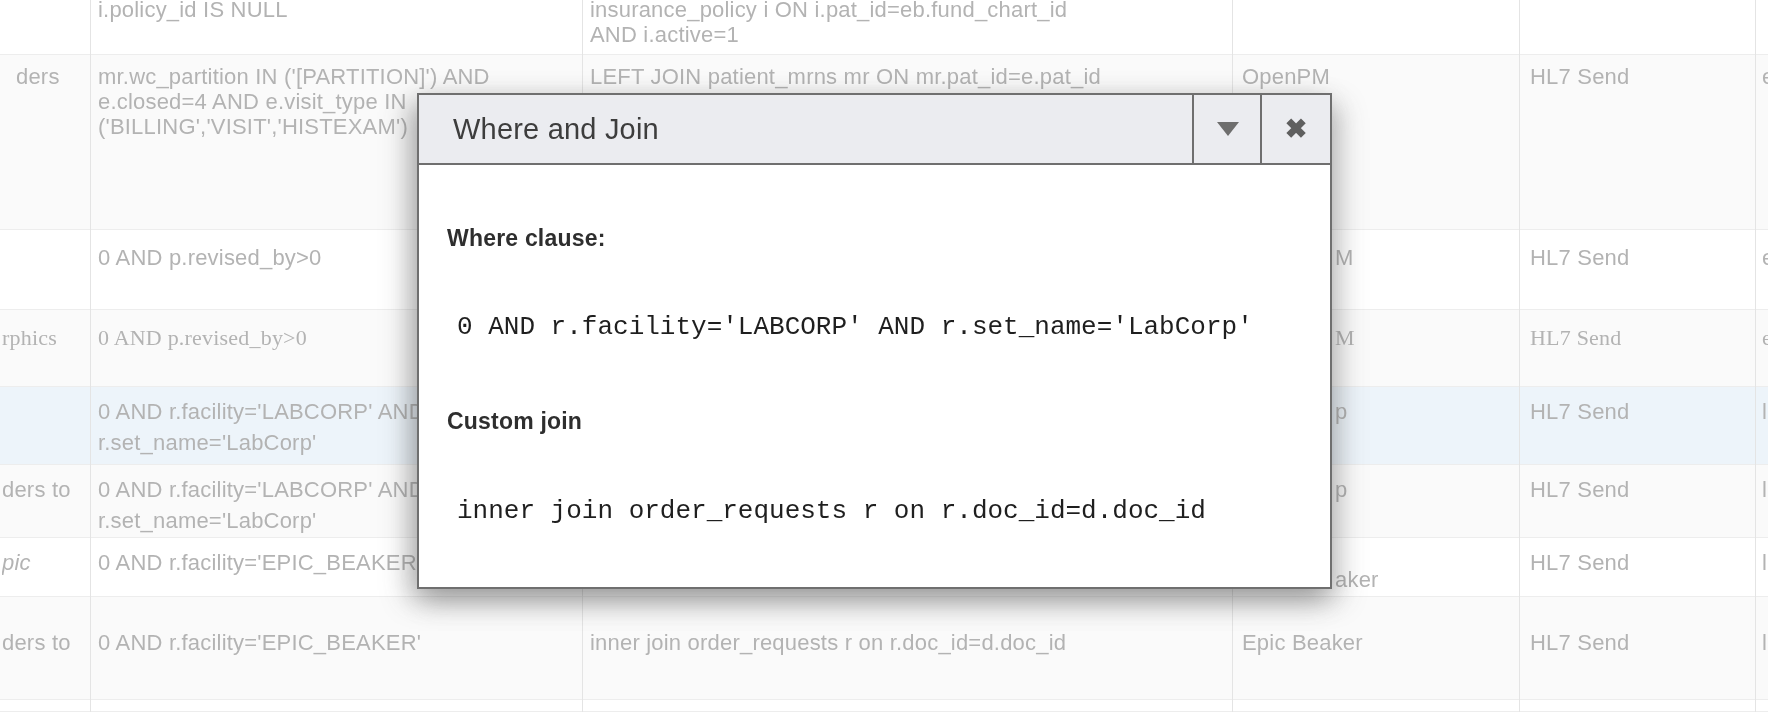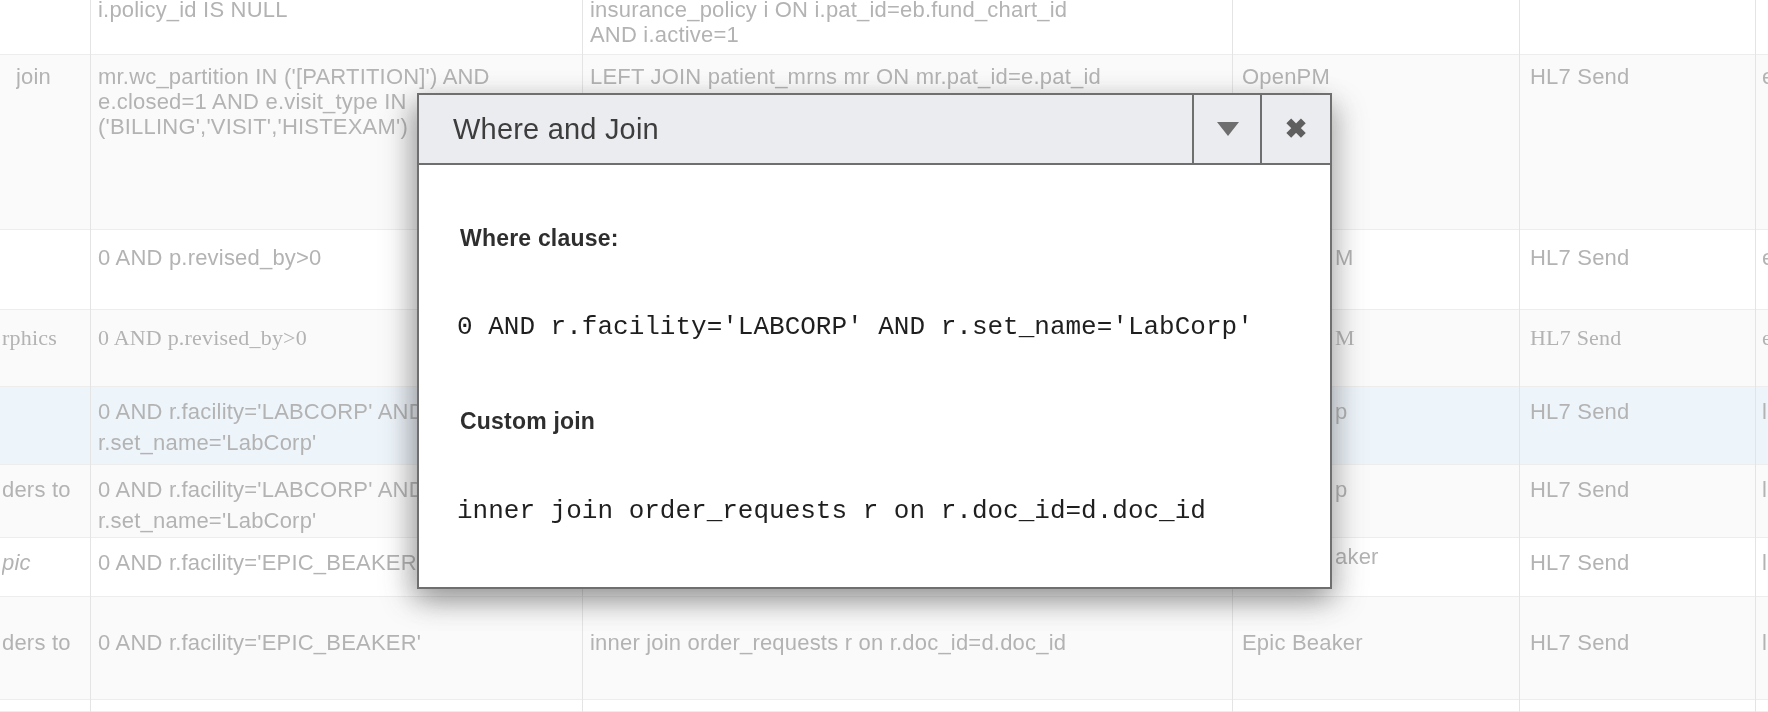--- a/index.html
+++ b/index.html
@@ -42,21 +42,21 @@
   #btn-collapse{right:68px;}
   #btn-close{right:0;}
   .tri-down{
     width:0;height:0;
     border-left:11px solid transparent;border-right:11px solid transparent;
     border-top:14px solid #6e6e6e;
   }
   .x-glyph{font-size:27px;font-weight:bold;color:#5f5f5f;line-height:1;}
   #dialog-body{position:absolute;left:0;top:70px;right:0;bottom:0;background:#ffffff;}
   .dlg-label{
-    position:absolute;left:41px;
+    position:absolute;left:28px;
     font-size:23px;font-weight:bold;color:#2e2e2e;letter-spacing:0.2px;
   }
   .dlg-mono{
     position:absolute;left:38px;white-space:pre;
     font-family:"Liberation Mono","DejaVu Sans Mono",monospace;
     font-size:26px;color:#1f1f1f;
   }
   #where-label{top:60px;}
   #where-value{top:147px;}
   #join-label{top:243px;}
@@ -65,23 +65,23 @@
 </head>
 <body>
 
 <div id="table-layer">
     <div class="t-row bg-white" style="height: 55px;">
       <div class="t-cell" style="left: 98px; top: -3px; line-height: 25px;">i.policy_id IS NULL</div>
       <div class="t-cell" style="left: 590px; top: -3px; line-height: 25px;">insurance_policy i ON i.pat_id=eb.fund_chart_id
 AND i.active=1</div>
     </div>
     <div class="t-row bg-gray" style="height: 175px;">
-      <div class="t-cell" style="left: 16px; top: 9px; line-height: 25px;">join</div>
+      <div class="t-cell" style="left: 16px; top: 9px; line-height: 25px;">ders</div>
       <div class="t-cell" style="left: 98px; top: 9px; line-height: 25px;">mr.wc_partition IN ('[PARTITION]') AND
-e.closed=1 AND e.visit_type IN
+e.closed=4 AND e.visit_type IN
 ('BILLING','VISIT','HISTEXAM')</div>
       <div class="t-cell" style="left: 590px; top: 9px; line-height: 25px;">LEFT JOIN patient_mrns mr ON mr.pat_id=e.pat_id</div>
       <div class="t-cell" style="left: 1242px; top: 9px; line-height: 25px;">OpenPM</div>
       <div class="t-cell" style="left: 1530px; top: 9px; line-height: 25px;">HL7 Send</div>
       <div class="t-cell" style="left: 1762px; top: 9px; line-height: 25px;">e</div>
     </div>
     <div class="t-row bg-white" style="height: 80px;">
       <div class="t-cell" style="left: 98px; top: 12px; line-height: 31px;">0 AND p.revised_by&gt;0</div>
       <div class="t-cell" style="left: 1335px; top: 12px; line-height: 31px;">M</div>
       <div class="t-cell" style="left: 1530px; top: 12px; line-height: 31px;">HL7 Send</div>
@@ -105,21 +105,21 @@
       <div class="t-cell" style="left: 2px; top: 9px; line-height: 31px;">ders to</div>
       <div class="t-cell" style="left: 98px; top: 9px; line-height: 31px;">0 AND r.facility='LABCORP' AND
 r.set_name='LabCorp'</div>
       <div class="t-cell" style="left: 1335px; top: 9px; line-height: 31px;">p</div>
       <div class="t-cell" style="left: 1530px; top: 9px; line-height: 31px;">HL7 Send</div>
       <div class="t-cell" style="left: 1762px; top: 9px; line-height: 31px;">l</div>
     </div>
     <div class="t-row bg-white" style="height: 59px;">
       <div class="t-cell" style="left: 2px; top: 9px; line-height: 31px; font-style: italic;">pic</div>
       <div class="t-cell" style="left: 98px; top: 9px; line-height: 31px;">0 AND r.facility='EPIC_BEAKER'</div>
-      <div class="t-cell" style="left: 1335px; top: 3px; line-height: 31px; text-align: right;">aker</div>
+      <div class="t-cell" style="left: 1335px; top: 26px; line-height: 31px; text-align: right;">aker</div>
       <div class="t-cell" style="left: 1530px; top: 9px; line-height: 31px;">HL7 Send</div>
       <div class="t-cell" style="left: 1762px; top: 9px; line-height: 31px;">l</div>
     </div>
     <div class="t-row bg-gray" style="height: 103px;">
       <div class="t-cell" style="left: 2px; top: 30px; line-height: 31px;">ders to</div>
       <div class="t-cell" style="left: 98px; top: 30px; line-height: 31px;">0 AND r.facility='EPIC_BEAKER'</div>
       <div class="t-cell" style="left: 590px; top: 30px; line-height: 31px;">inner join order_requests r on r.doc_id=d.doc_id</div>
       <div class="t-cell" style="left: 1242px; top: 30px; line-height: 31px;">Epic Beaker</div>
       <div class="t-cell" style="left: 1530px; top: 30px; line-height: 31px;">HL7 Send</div>
       <div class="t-cell" style="left: 1762px; top: 30px; line-height: 31px;">l</div>

